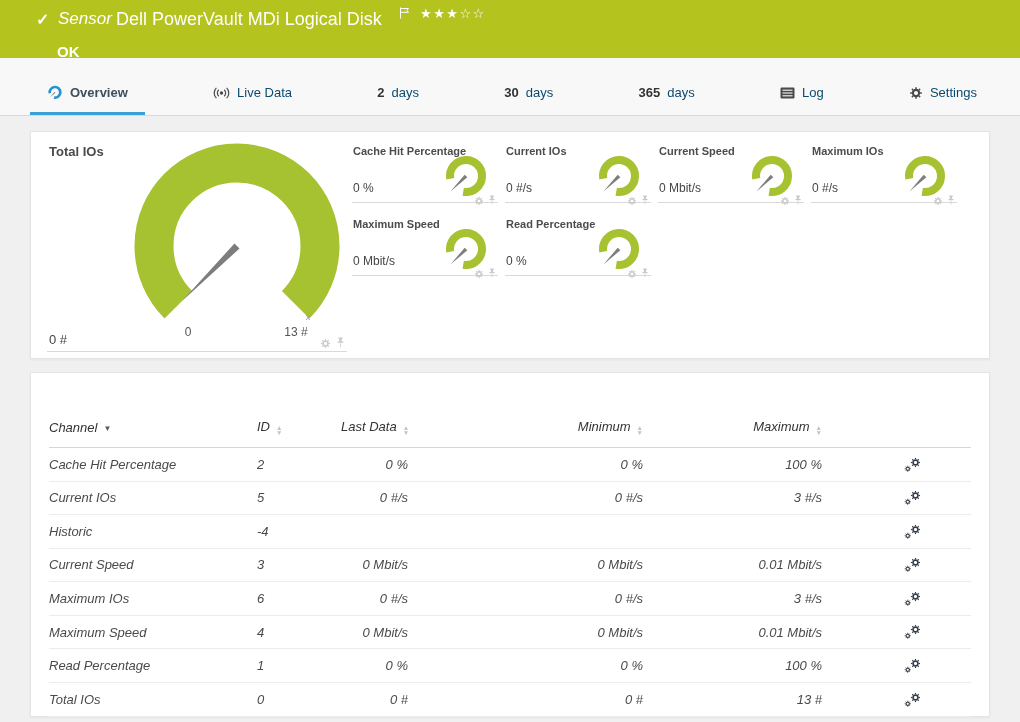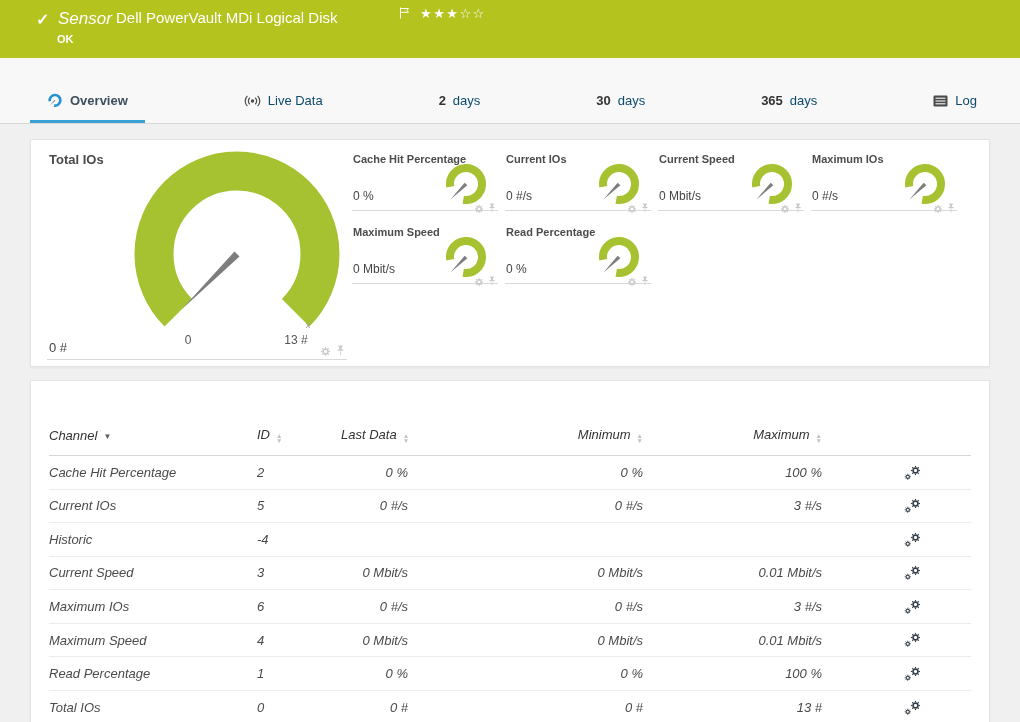--- a/index.html
+++ b/index.html
@@ -6,26 +6,26 @@
   html,body { margin:0; padding:0; }
   body {
     width:1020px; height:722px; position:relative; overflow:hidden;
     background:#f0f0f0; font-family:"Liberation Sans", sans-serif;
     --header-green:#b4c31e; --gauge-green:#a6c230; --needle-gray:#7d7d7d; --accent-blue:#3aa0d6;
   }
   
   .topbar { height:58px; background:var(--header-green); color:#fff; position:relative; }
   .check { position:absolute; left:36px; top:10px; font-size:16px; font-weight:bold; }
   .kind  { position:absolute; left:58px; top:9px; font-size:17px; font-style:italic; }
-  .sensor-title { position:absolute; left:116px; top:9px; font-size:15px; font-weight:400; margin:0; }
+  .sensor-title { position:absolute; left:116px; top:9px; font-size:18px; font-weight:400; margin:0; }
   .flag { position:absolute; left:399px; top:5px; color:#fff; }
   .stars { position:absolute; left:420px; top:6px; font-size:13px; letter-spacing:1.5px; cursor:pointer; }
-  .ok { position:absolute; left:57px; top:33px; font-size:11px; font-weight:bold; }
-  
-  .tabbar { height:66px; background:#f8f8f8; border-bottom:1px solid #d9d9d9;
+  .ok { position:absolute; left:57px; top:43px; font-size:15px; font-weight:bold; }
+  
+  .tabbar { height:58px; background:#f8f8f8; border-bottom:1px solid #d9d9d9;
     display:flex; align-items:flex-end; justify-content:space-between; padding:0 26px 0 30px; }
   .tab { display:flex; align-items:center; gap:7px; padding:0 17px 12px; font-size:13px;
     color:#4c4c4c; cursor:pointer; border-bottom:3px solid transparent; white-space:nowrap; }
   .tab svg { display:block; }
   .tab-num { font-weight:bold; color:#333; }
   .tab-lbl { color:#0c4a6e; }
   .tab.active { border-bottom-color:var(--accent-blue); }
   .tab.active .tab-lbl { font-weight:bold; color:#3d4f5c; }
   .tab-icon { color:#4a4a4a; }
   .tab.active .tab-icon { color:#2593d2; }
@@ -143,20 +143,26 @@
     <svg class="tab-icon" width="15" height="12" viewBox="0 0 15 12">
       <rect x="0.5" y="0.5" width="14" height="11" rx="1.2" fill="currentColor"></rect>
       <g stroke="#f8f8f8" stroke-width="1.1">
         <line x1="2.5" y1="3.2" x2="12.5" y2="3.2"></line>
           <line x1="2.5" y1="6" x2="12.5" y2="6"></line>
           <line x1="2.5" y1="8.8" x2="12.5" y2="8.8"></line>
       </g>
     </svg>
     <span class="tab-lbl">Log</span>
   </div>
+  <div class="tab">
+    <svg class="tab-icon" width="14" height="14">
+        <use href="#sym-gear" width="14" height="14"></use>
+      </svg>
+    <span class="tab-lbl">Settings</span>
+  </div>
 </nav>
 
 <section class="panel gauges-panel">
 
   <div class="big-cell">
     <div class="g-title">Total IOs</div>
     <svg class="big-gauge-svg" width="216" height="186" viewBox="0 0 216 186">
       <path d="M 49.3 162.7 A 83 83 0 1 1 166.7 162.7" fill="none" style="stroke:var(--gauge-green)" stroke-width="39"></path>
       <polygon points="52.8,159.2 110.5,106.5 105.5,101.5" style="fill:var(--needle-gray)"></polygon>
     </svg>

